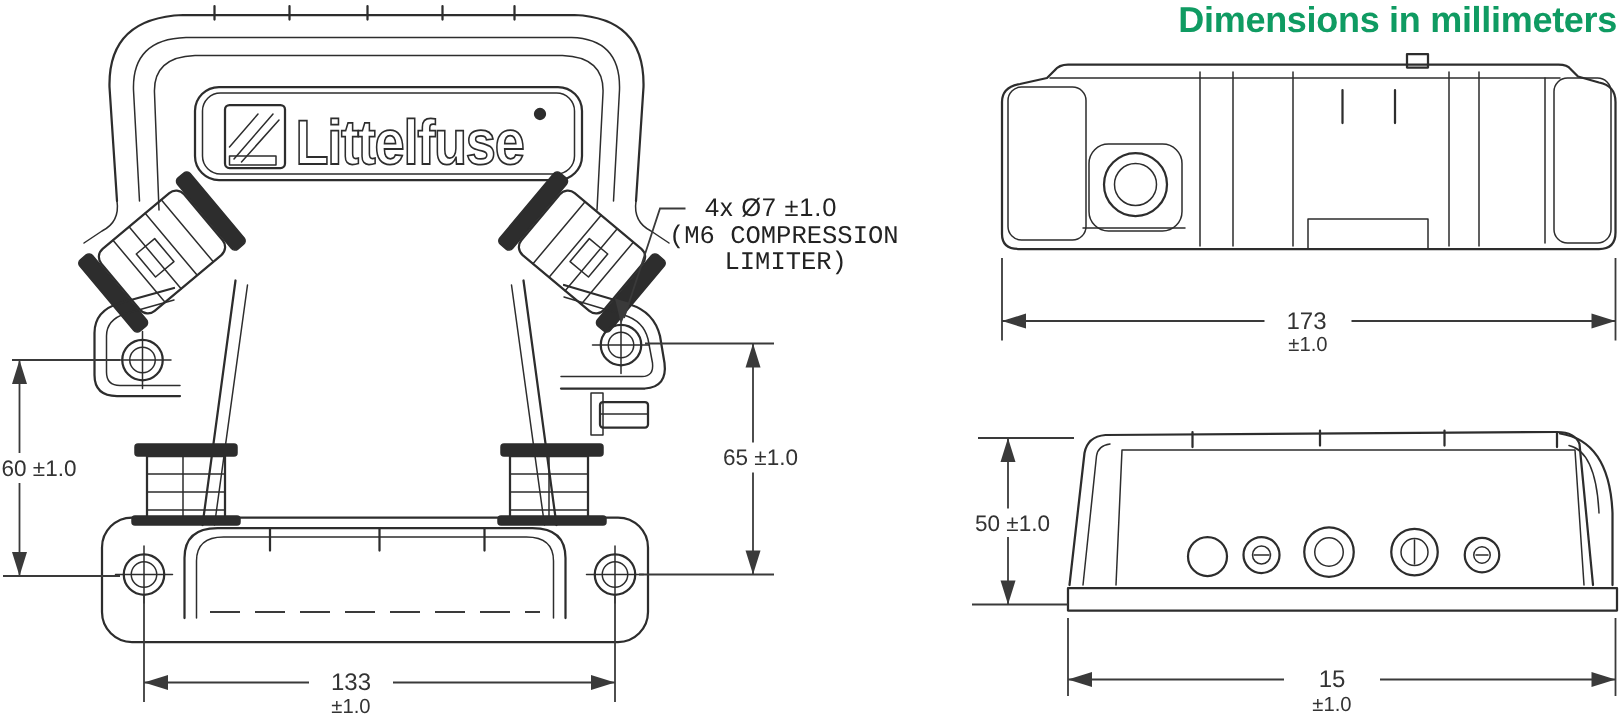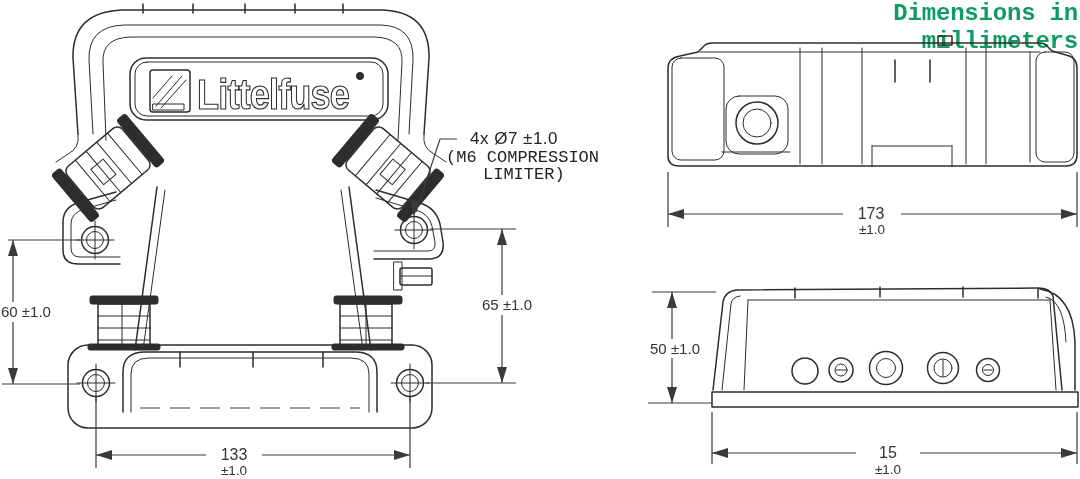--- a/index.html
+++ b/index.html
@@ -7,21 +7,21 @@
     --line:#2d2d2d;
     --dim:#3a3a3a;
   }
   html,body{margin:0;padding:0;background:#fff;}
   .canvas{
     position:relative;width:1080px;height:479px;background:#fff;overflow:hidden;
     font-family:"Liberation Sans",sans-serif;
   }
   .page-title{
     position:absolute;top:0;right:2px;width:340px;text-align:right;
-    font-family:Liberation Mono, monospace;
+    font-family:Liberation Sans, sans-serif;
     font-size:24px;font-weight:bold;color:var(--accent);letter-spacing:-0.2px;
     line-height:28px;
   }
   svg{position:absolute;left:0;top:0;}
   .ln{fill:none;stroke:var(--line);stroke-width:1.5;stroke-linejoin:round;stroke-linecap:round;}
   .thin{fill:none;stroke:var(--line);stroke-width:1;stroke-linejoin:round;stroke-linecap:round;}
   .dark{fill:var(--line);stroke:var(--line);stroke-width:1;}
   .dimln{fill:none;stroke:var(--dim);stroke-width:1.2;stroke-linecap:butt;}
   .arw{fill:var(--dim);stroke:none;}
   .mask{fill:#ffffff;stroke:none;}

